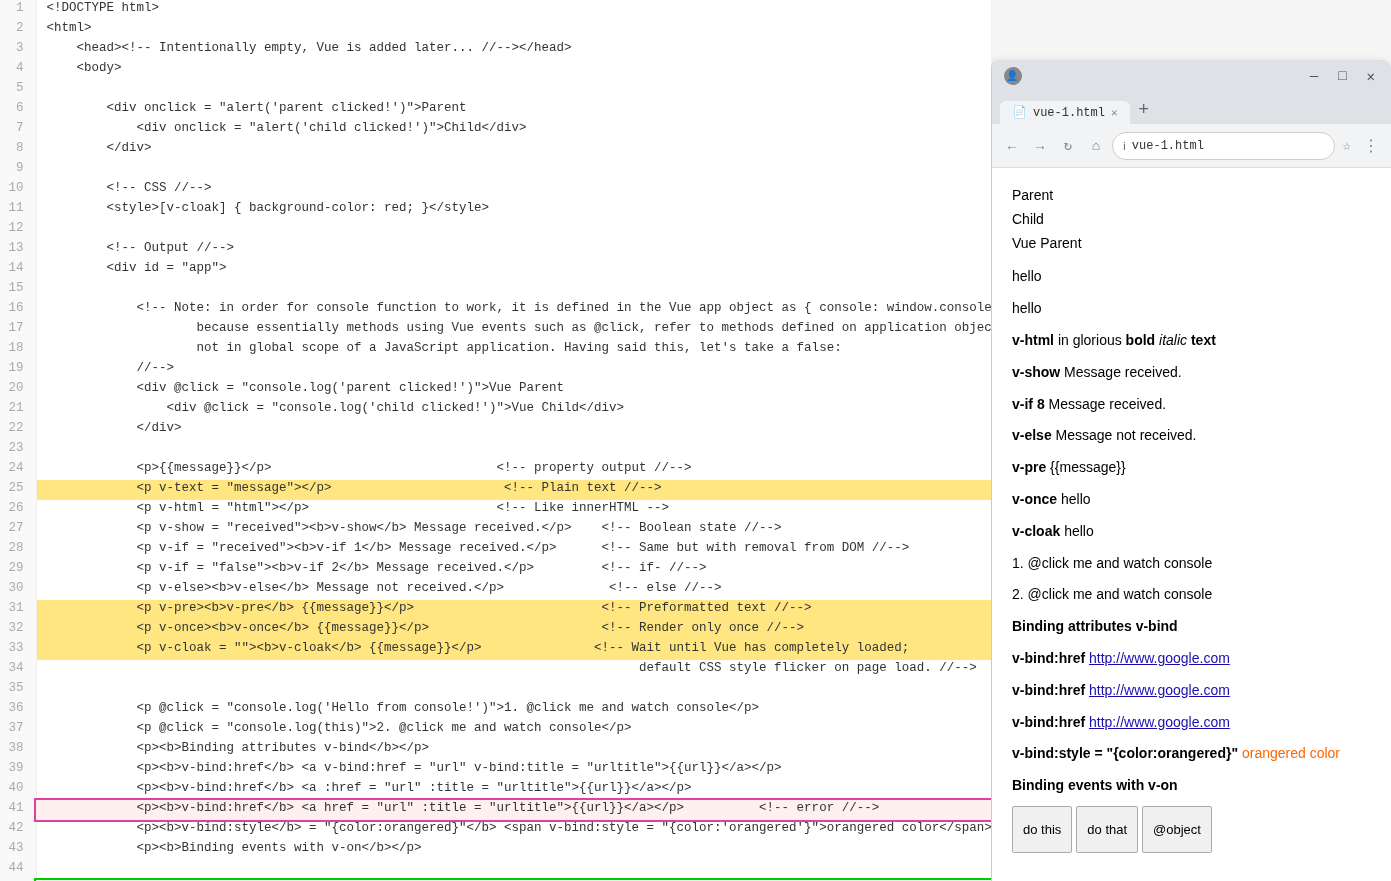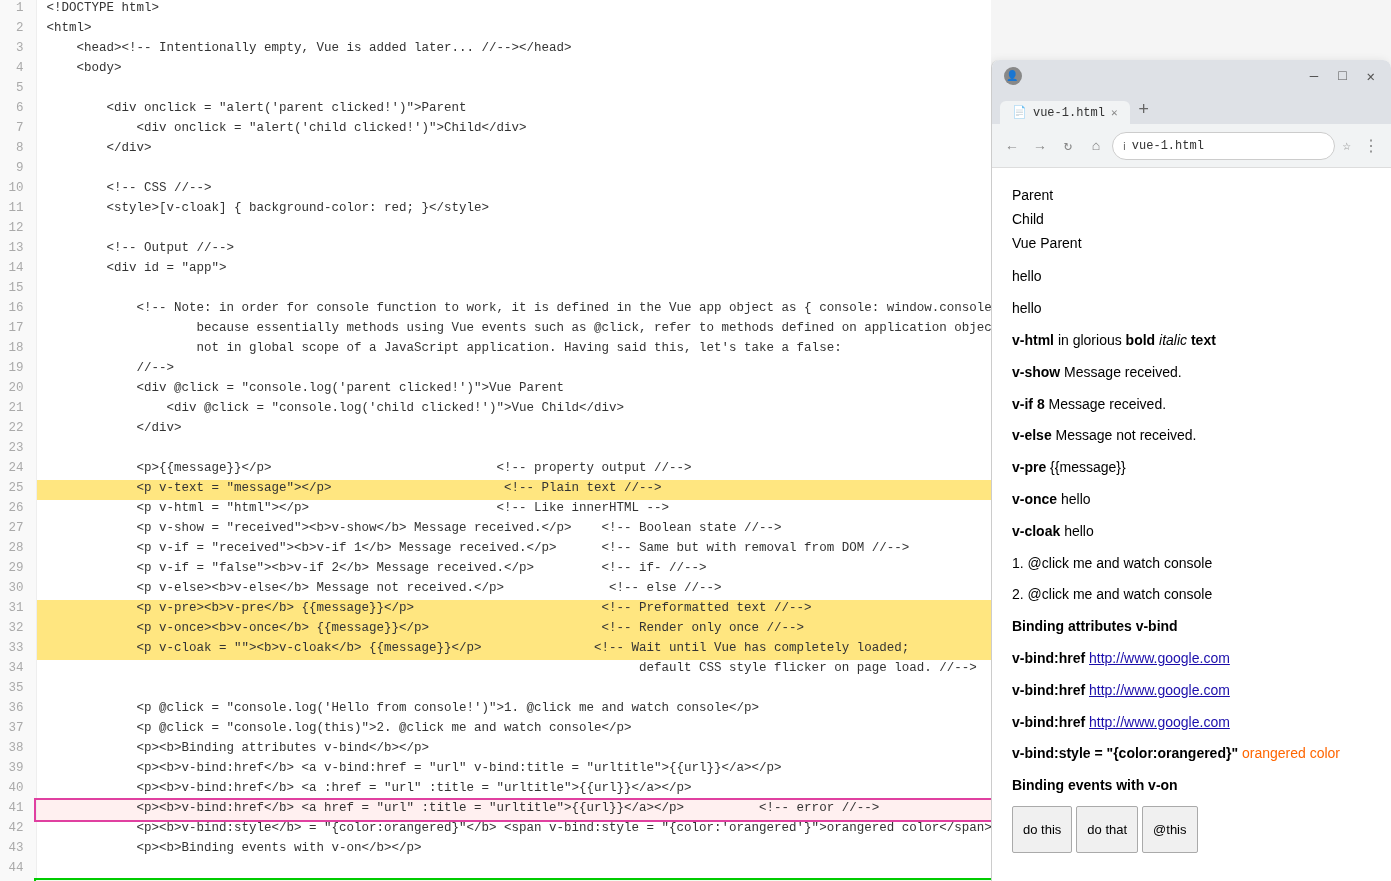--- a/index.html
+++ b/index.html
@@ -511,16 +511,16 @@
     </div>
     <div style="margin-top:8px;">
       <b>v-bind:style = "{color:orangered}"</b> <span class="orange-text">orangered color</span>
     </div>
     <div style="margin-top:8px;">
       <b>Binding events with v-on</b>
     </div>
     <div class="buttons-row" style="margin-top:8px;">
       <button class="browser-btn">do this</button>
       <button class="browser-btn">do that</button>
-      <button class="browser-btn">@this</button>
+      <button class="browser-btn">@object</button>
     </div>
   </div>
 </div>
 
 </body></html>

